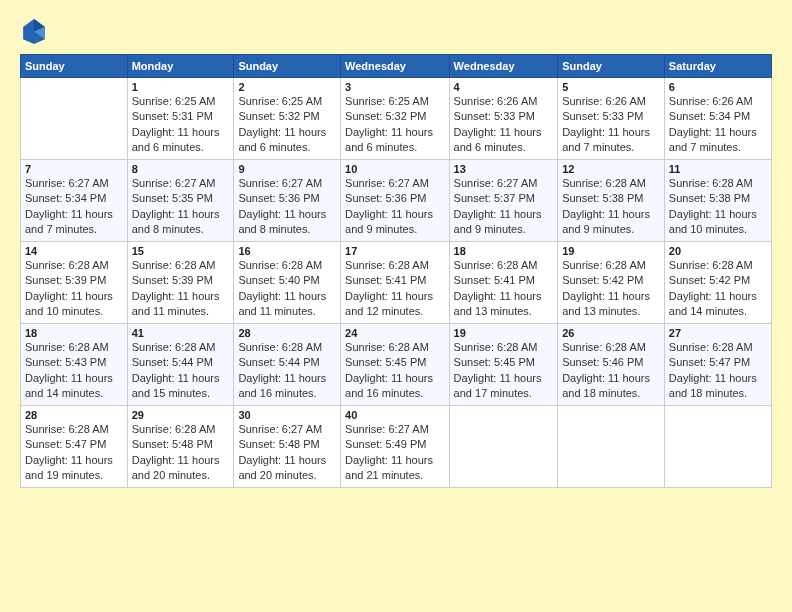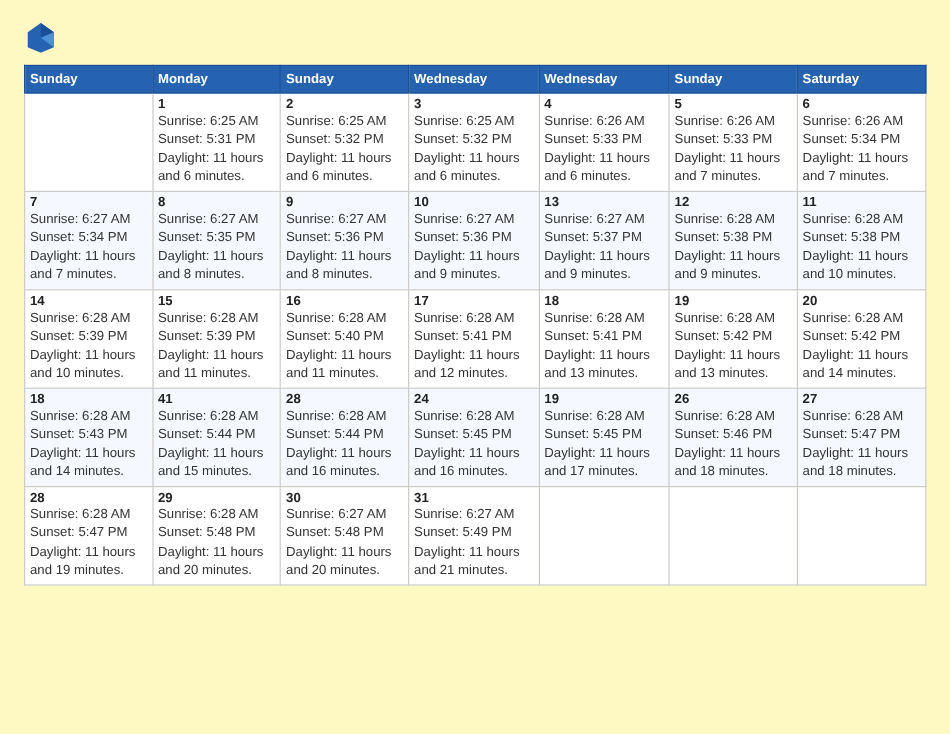--- a/index.html
+++ b/index.html
@@ -252,21 +252,21 @@
           </td>
           <td>
             <span class="day-num">29</span>
             <div class="day-info">Sunrise: 6:28 AM<br>Sunset: 5:48 PM<br>Daylight: 11 hours<br>and 20 minutes.</div>
           </td>
           <td>
             <span class="day-num">30</span>
             <div class="day-info">Sunrise: 6:27 AM<br>Sunset: 5:48 PM<br>Daylight: 11 hours<br>and 20 minutes.</div>
           </td>
           <td>
-            <span class="day-num">31</span>
+            <span class="day-num">40</span>
             <div class="day-info">Sunrise: 6:27 AM<br>Sunset: 5:49 PM<br>Daylight: 11 hours<br>and 21 minutes.</div>
           </td>
           <td class="empty-cell"></td>
           <td class="empty-cell"></td>
           <td class="empty-cell"></td>
         </tr>
       </tbody>
   </table>
 </div>
 

